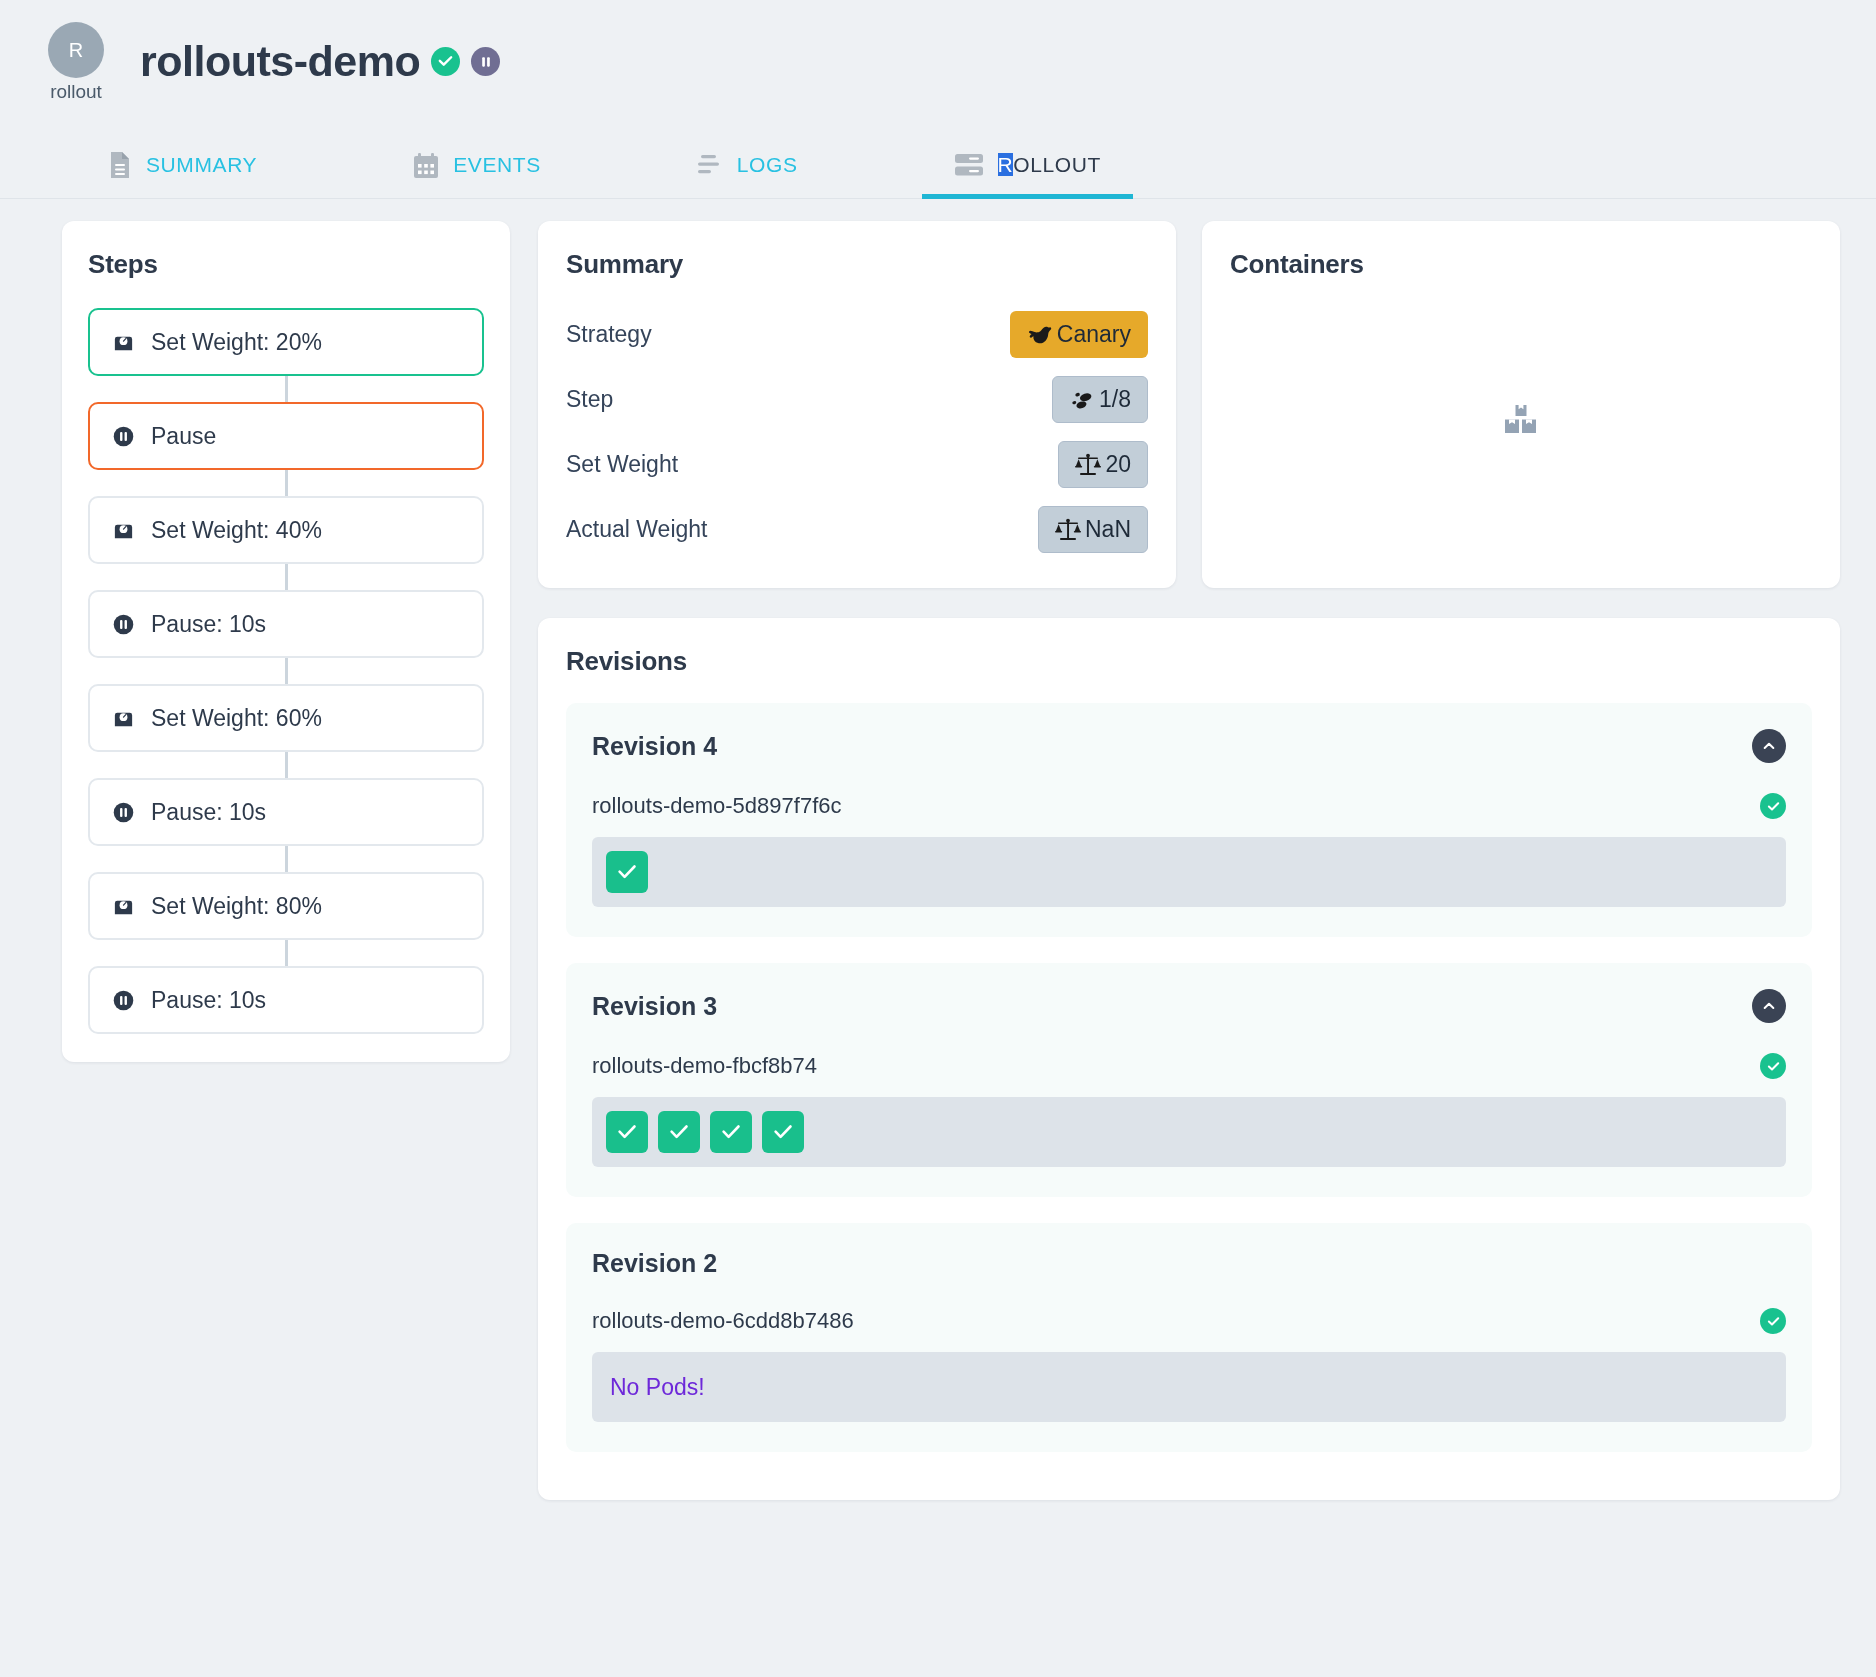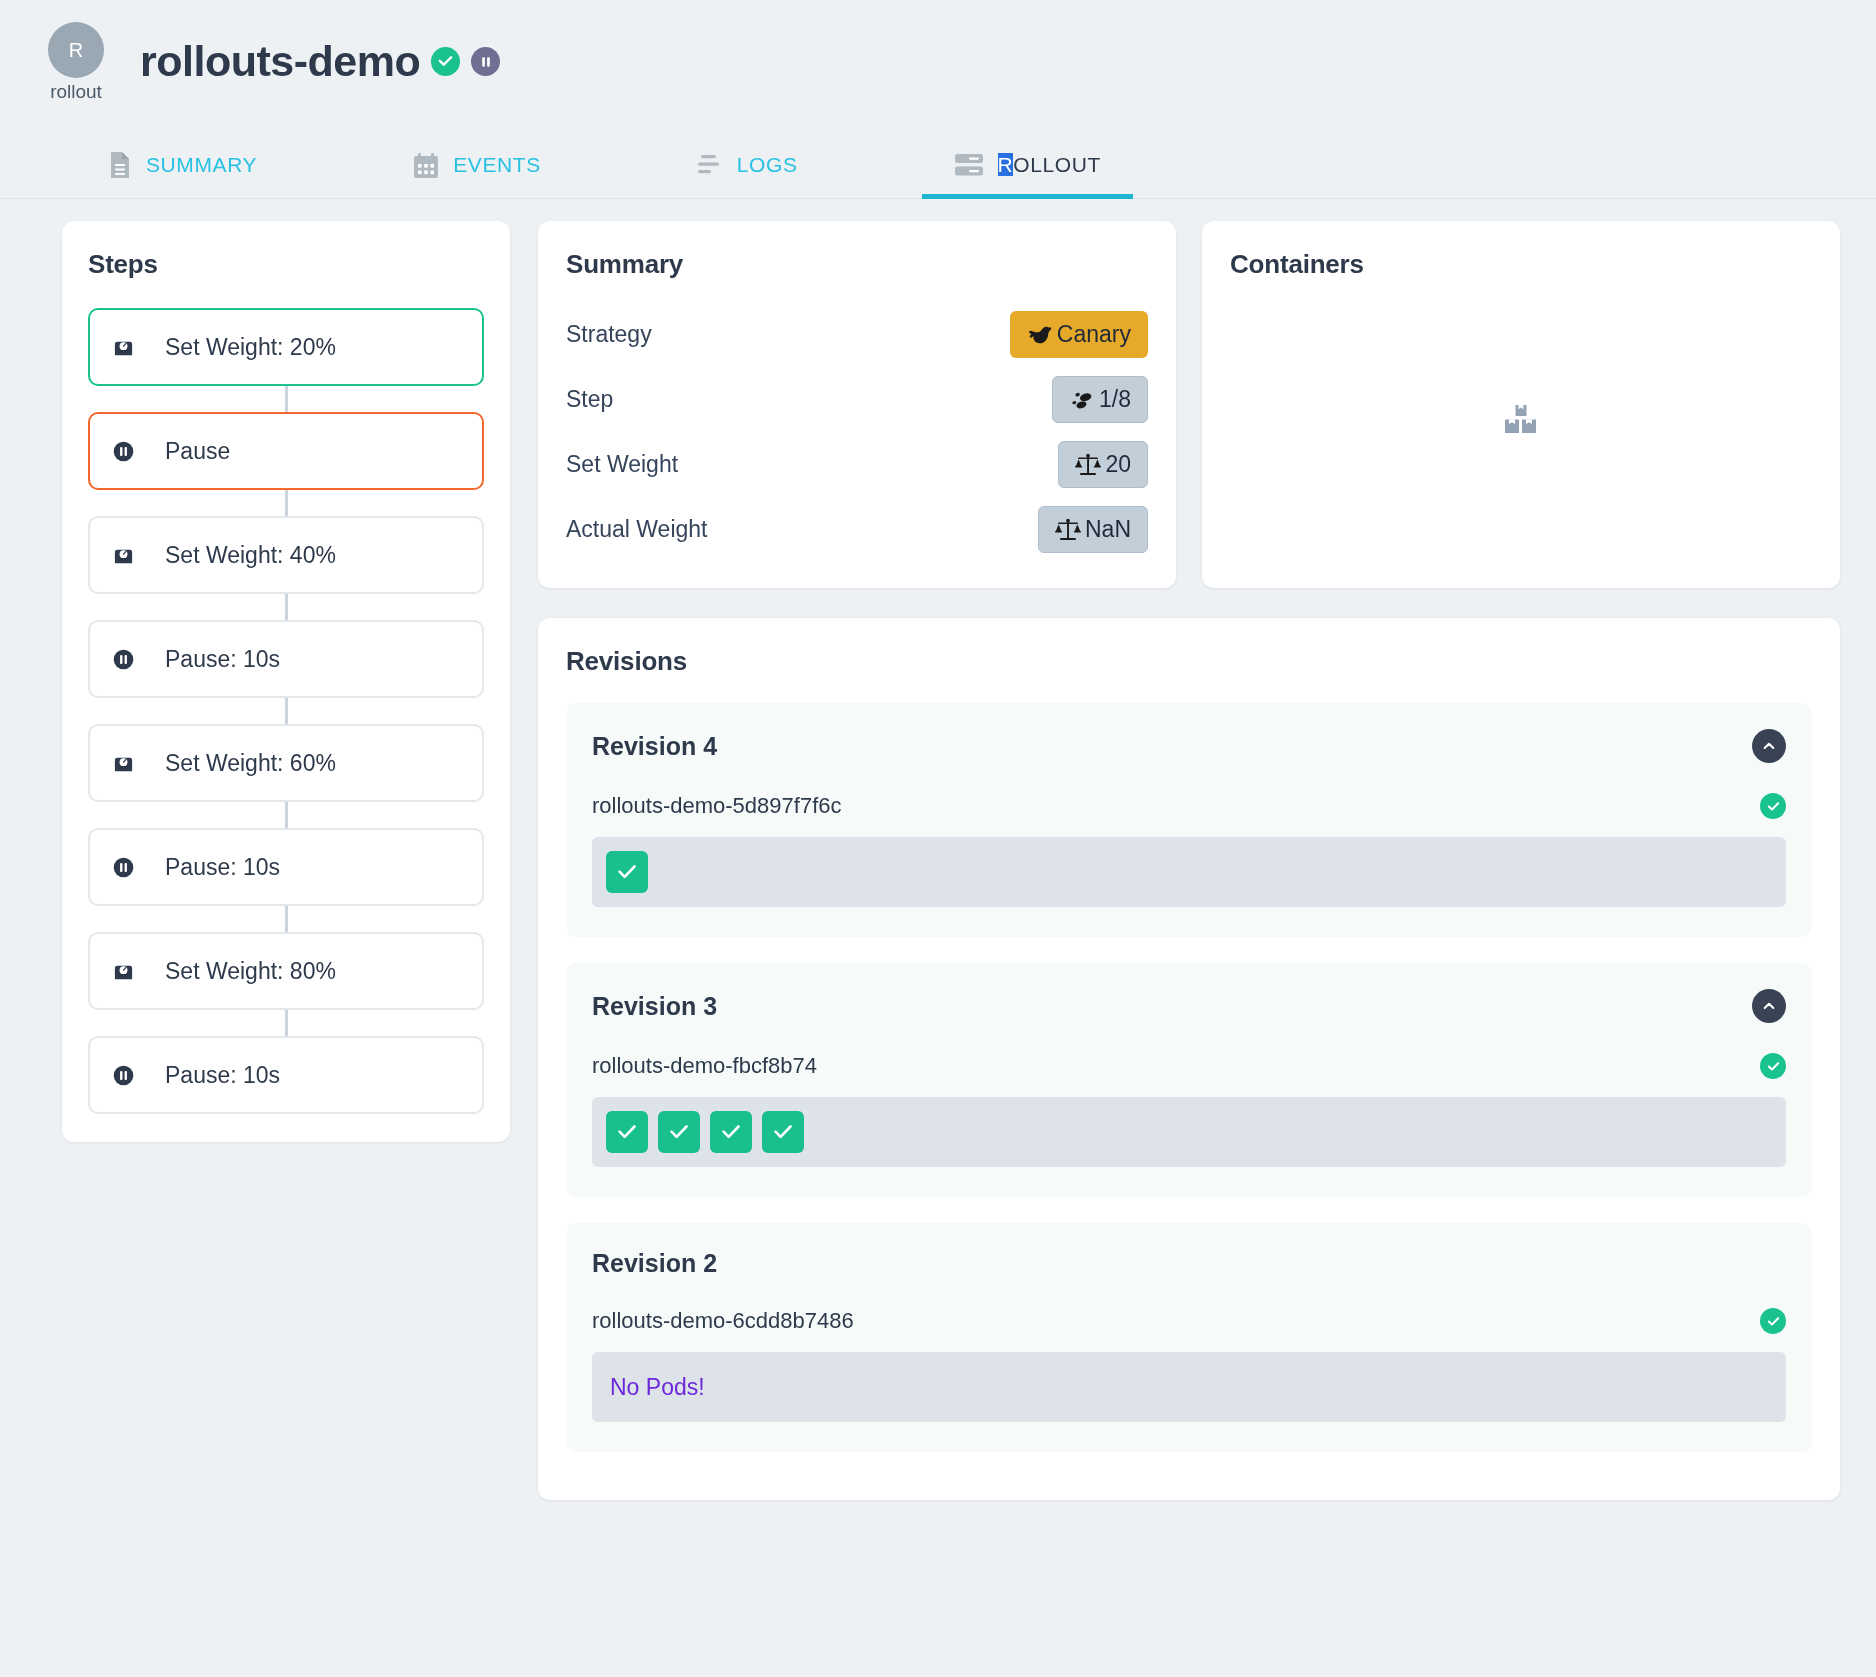--- a/index.html
+++ b/index.html
@@ -128,25 +128,25 @@
   .step-connector {
     width: 3px;
     height: 26px;
     background: #ccd5dd;
     margin: 0 auto;
   }
   .step-box {
     border: 2px solid #e3e8ed;
     border-radius: 10px;
     background: #fff;
-    height: 78px;
+    height: 68px;
     display: flex;
     align-items: center;
     padding: 0 22px;
-    gap: 30px;
+    gap: 16px;
     font-size: 23px;
     color: #2e3a4b;
     cursor: pointer;
   }
   .step-box.state-success { border-color: #19c28f; }
   .step-box.state-current { border-color: #f2682a; }
   .step-ico { display:flex; align-items:center; flex:0 0 auto; color:#2e3a4b; }
 
   
   .top-row { display: flex; gap: 26px; align-items: stretch; }

